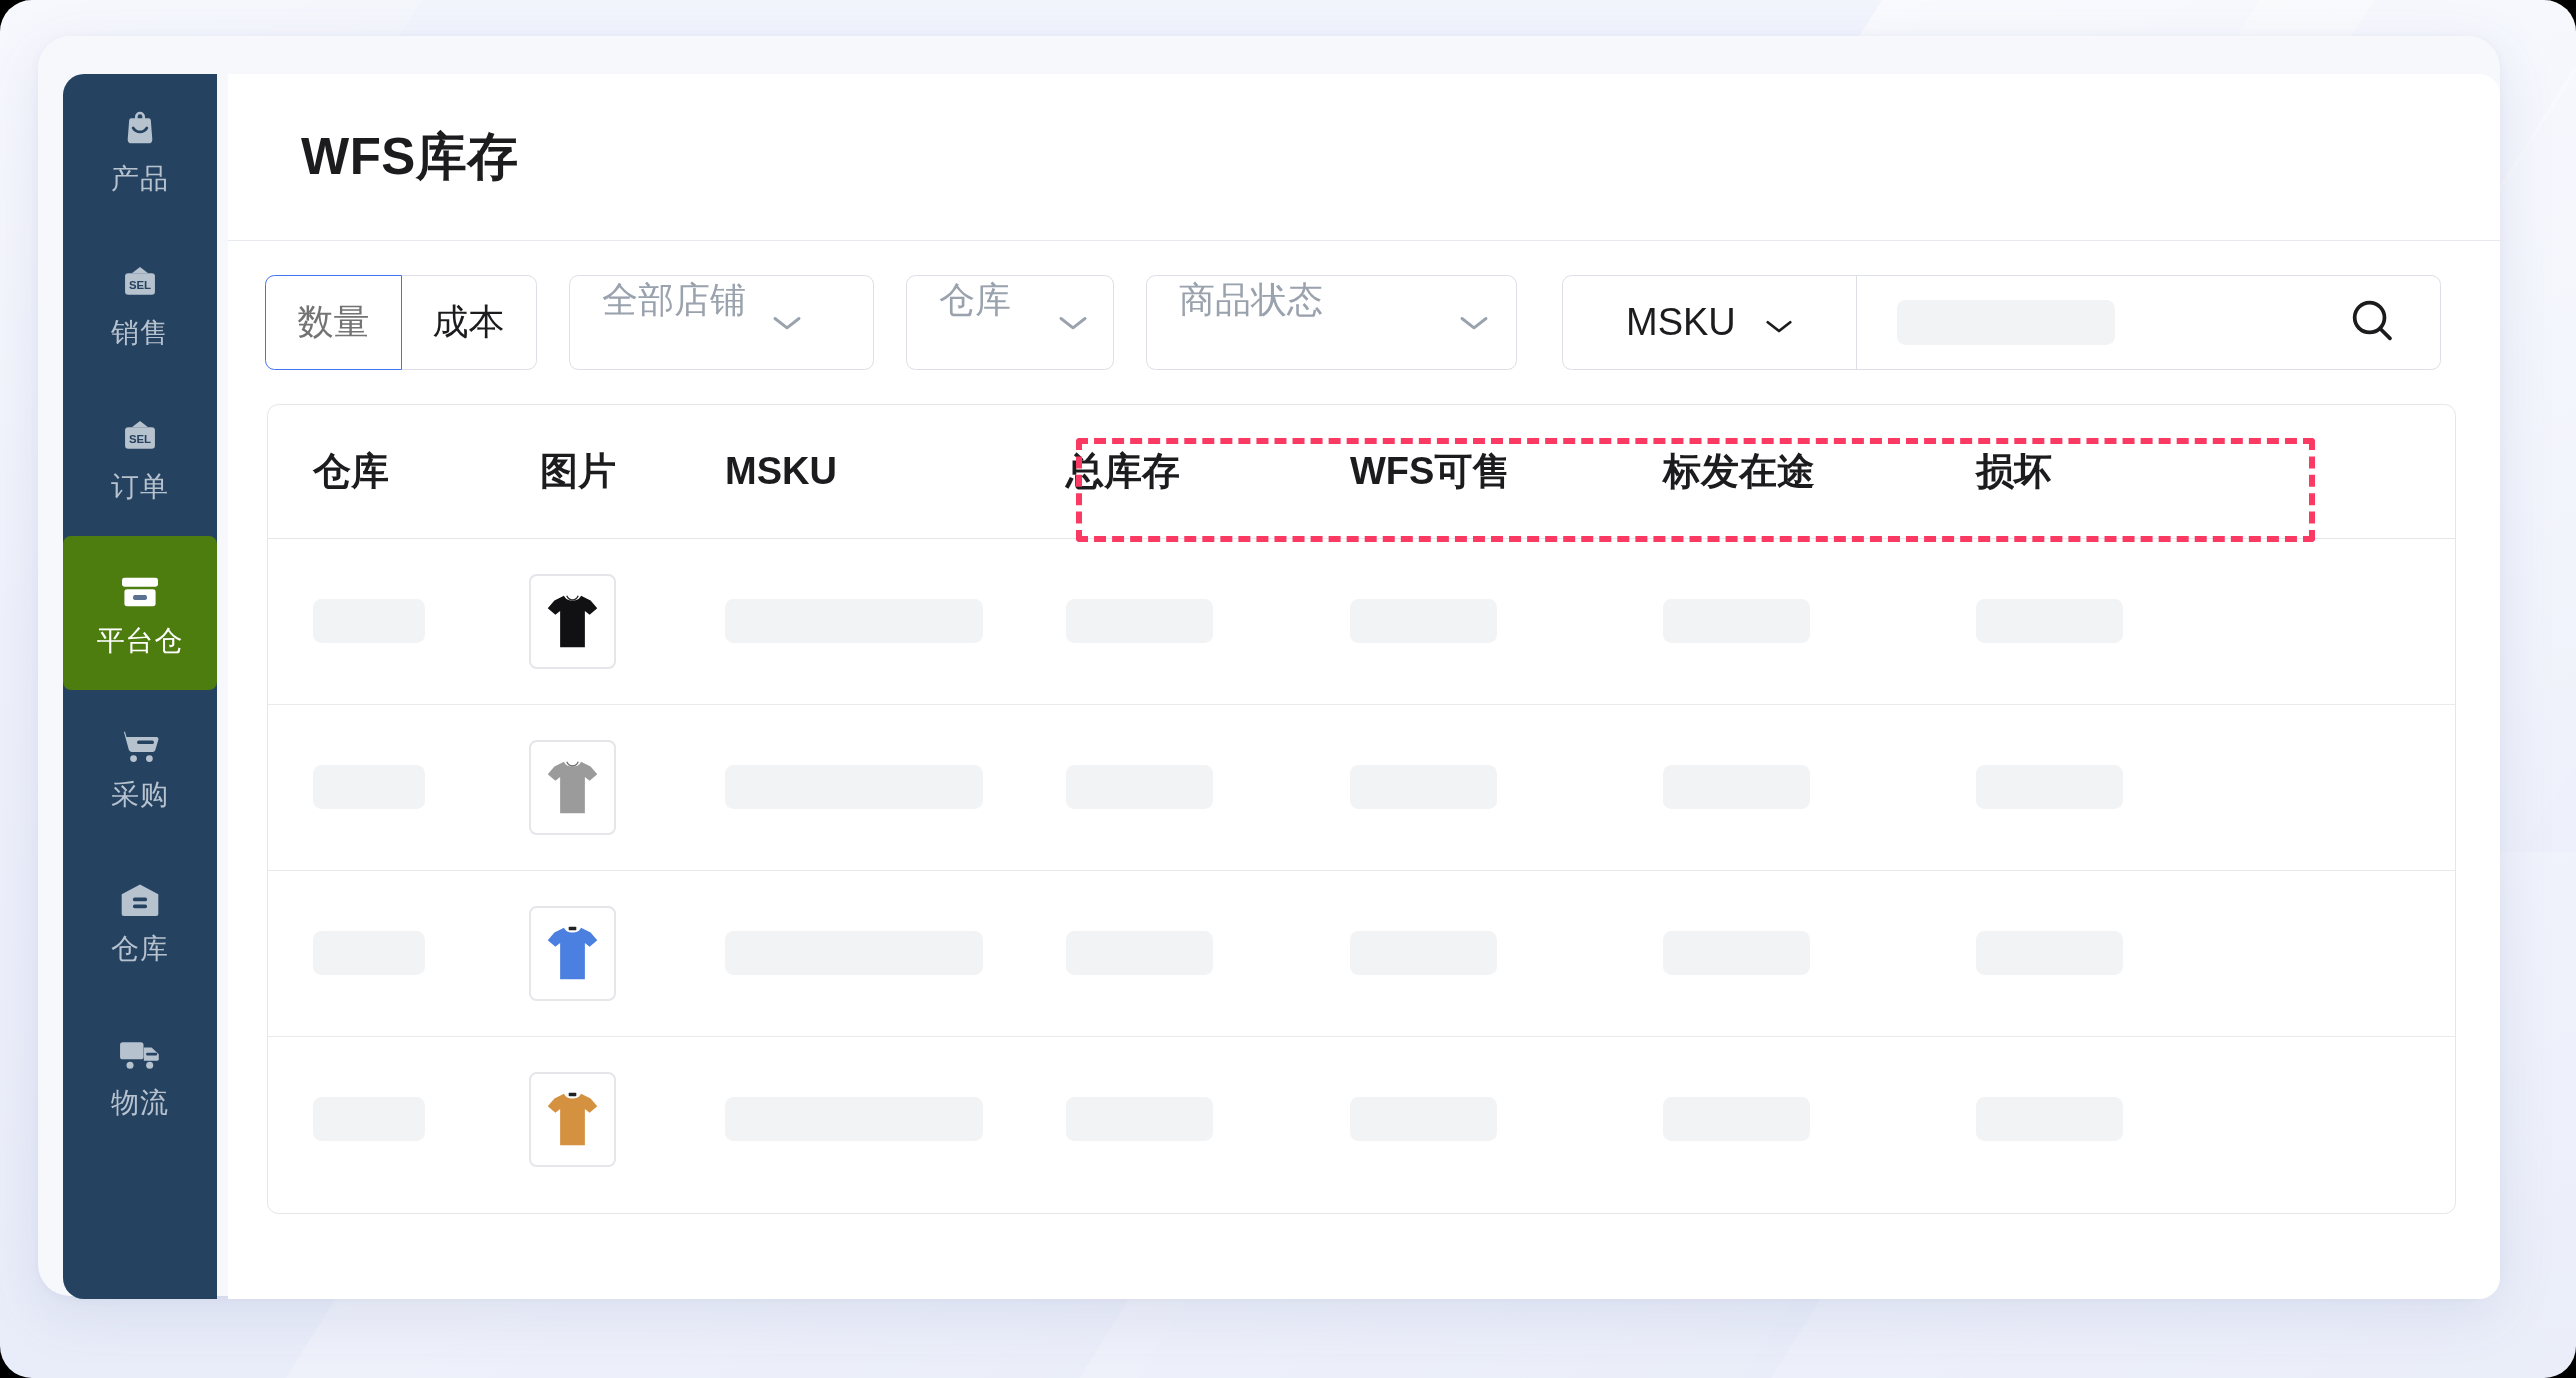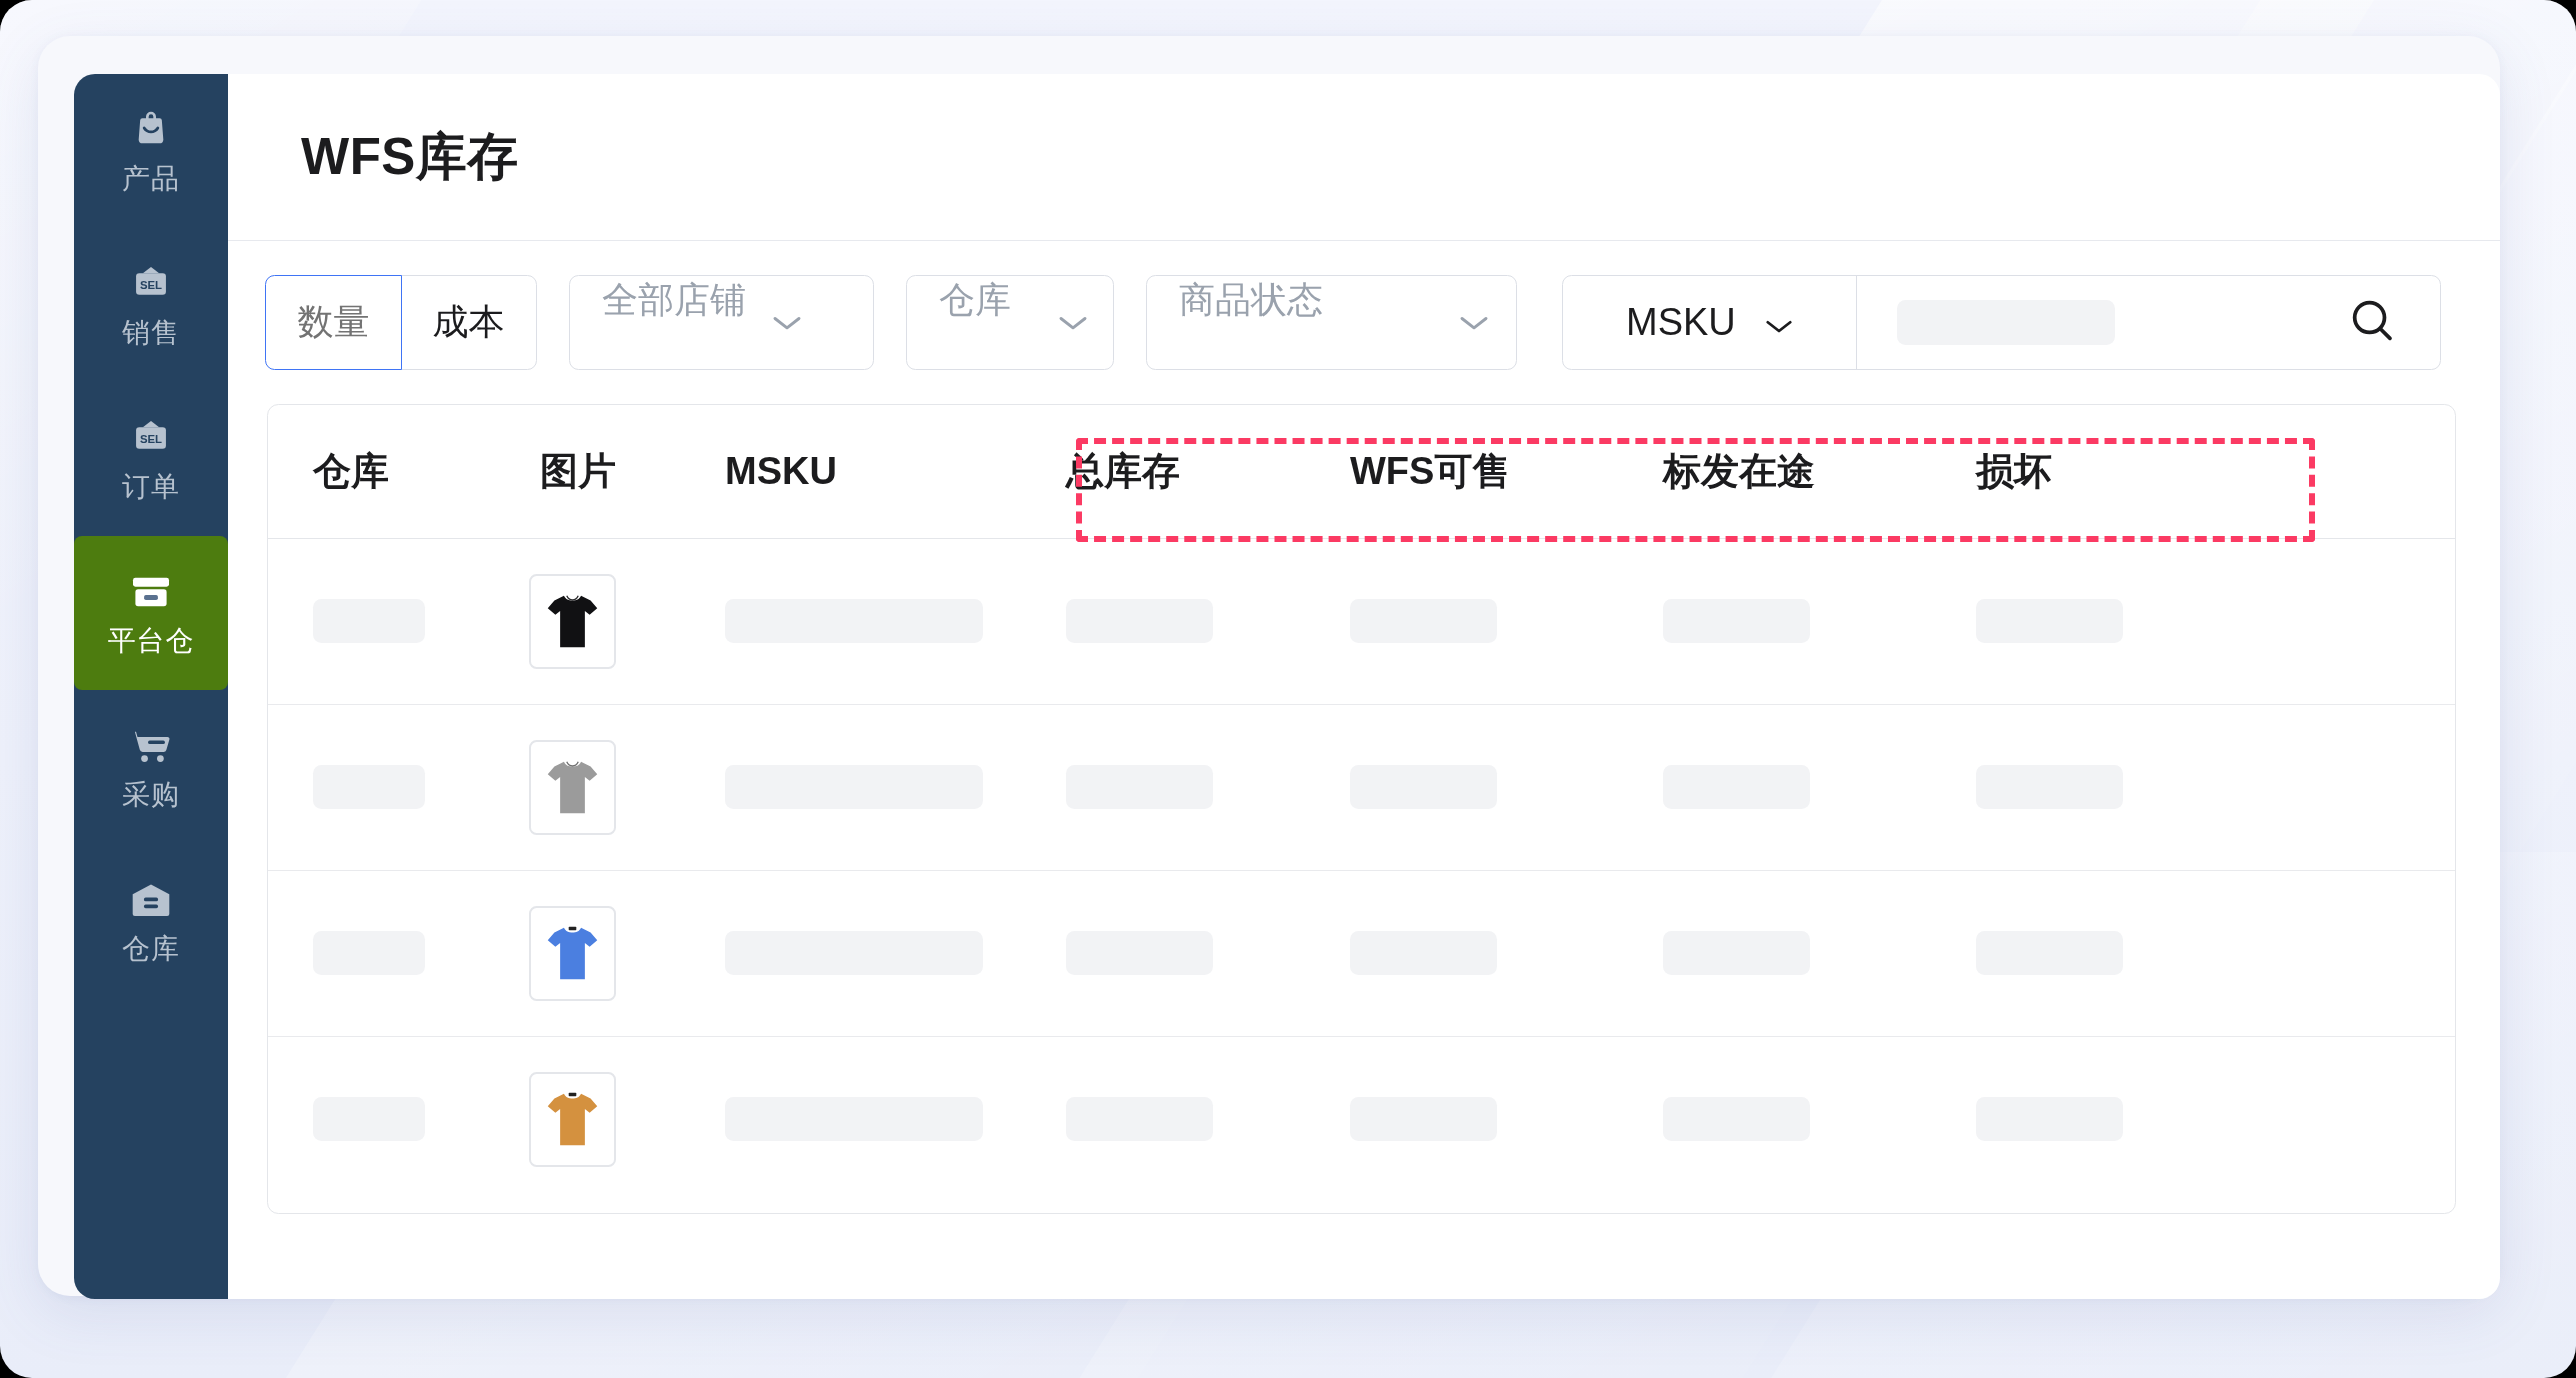--- a/index.html
+++ b/index.html
@@ -36,21 +36,21 @@
   .app-shell {
     position:absolute;
     left:38px; top:36px; width:2462px; height:1260px;
     background:#f7f8fc;
     border-radius: 32px;
     box-shadow: 0 17px 57px rgba(88,103,160,.13), 0 1.9px 9.5px rgba(88,103,160,.06);
   }
 
   
   .sidebar {
-    position:absolute; left:74px; top:74px;
+    position:absolute; left:63px; top:74px;
     width:154px; height:1225px;
     background:#254260;
     border-radius: 21px 0 0 21px;
     overflow:hidden;
     z-index: 5;
   }
   .nav-item {
     height:154px;
     display:flex; flex-direction:column;
     align-items:center; justify-content:center;
@@ -292,20 +292,32 @@
       <span class="ico">
         <svg width="42" height="36" viewBox="0 0 28 24" fill="currentColor">
           <path d="M14 1.6 26.2 8.1v13.2a1.4 1.4 0 0 1-1.4 1.4H3.2a1.4 1.4 0 0 1-1.4-1.4V8.1z"></path>
           <rect x="9.3" y="10.4" width="9.4" height="2.5" rx="1.1" fill="#254260"></rect>
           <rect x="9.3" y="15" width="9.4" height="2.5" rx="1.1" fill="#254260"></rect>
         </svg>
       </span>
       <span class="lbl">仓库</span>
     </div>
 
+    <div class="nav-item">
+      <span class="ico">
+        <svg width="44" height="34" viewBox="0 0 30 22" fill="currentColor">
+          <rect x="1.4" y="3" width="16" height="11.6" rx="1.8"></rect>
+          <path d="M17.6 6.6h5.3l4.9 4.6v3.4a1 1 0 0 1-1 1h-9.2z"></path>
+          <rect x="19.2" y="10.2" width="7.5" height="1.8" rx=".8" fill="#254260"></rect>
+          <circle cx="8.2" cy="18.6" r="2.4"></circle>
+          <circle cx="21.6" cy="18.6" r="2.4"></circle>
+        </svg>
+      </span>
+      <span class="lbl">物流</span>
+    </div>
   </nav>
 
   <main class="content">
 
     <div class="page-title-bar">
       <h1 class="page-title">WFS库存</h1>
     </div>
 
     <div class="toolbar">
 

